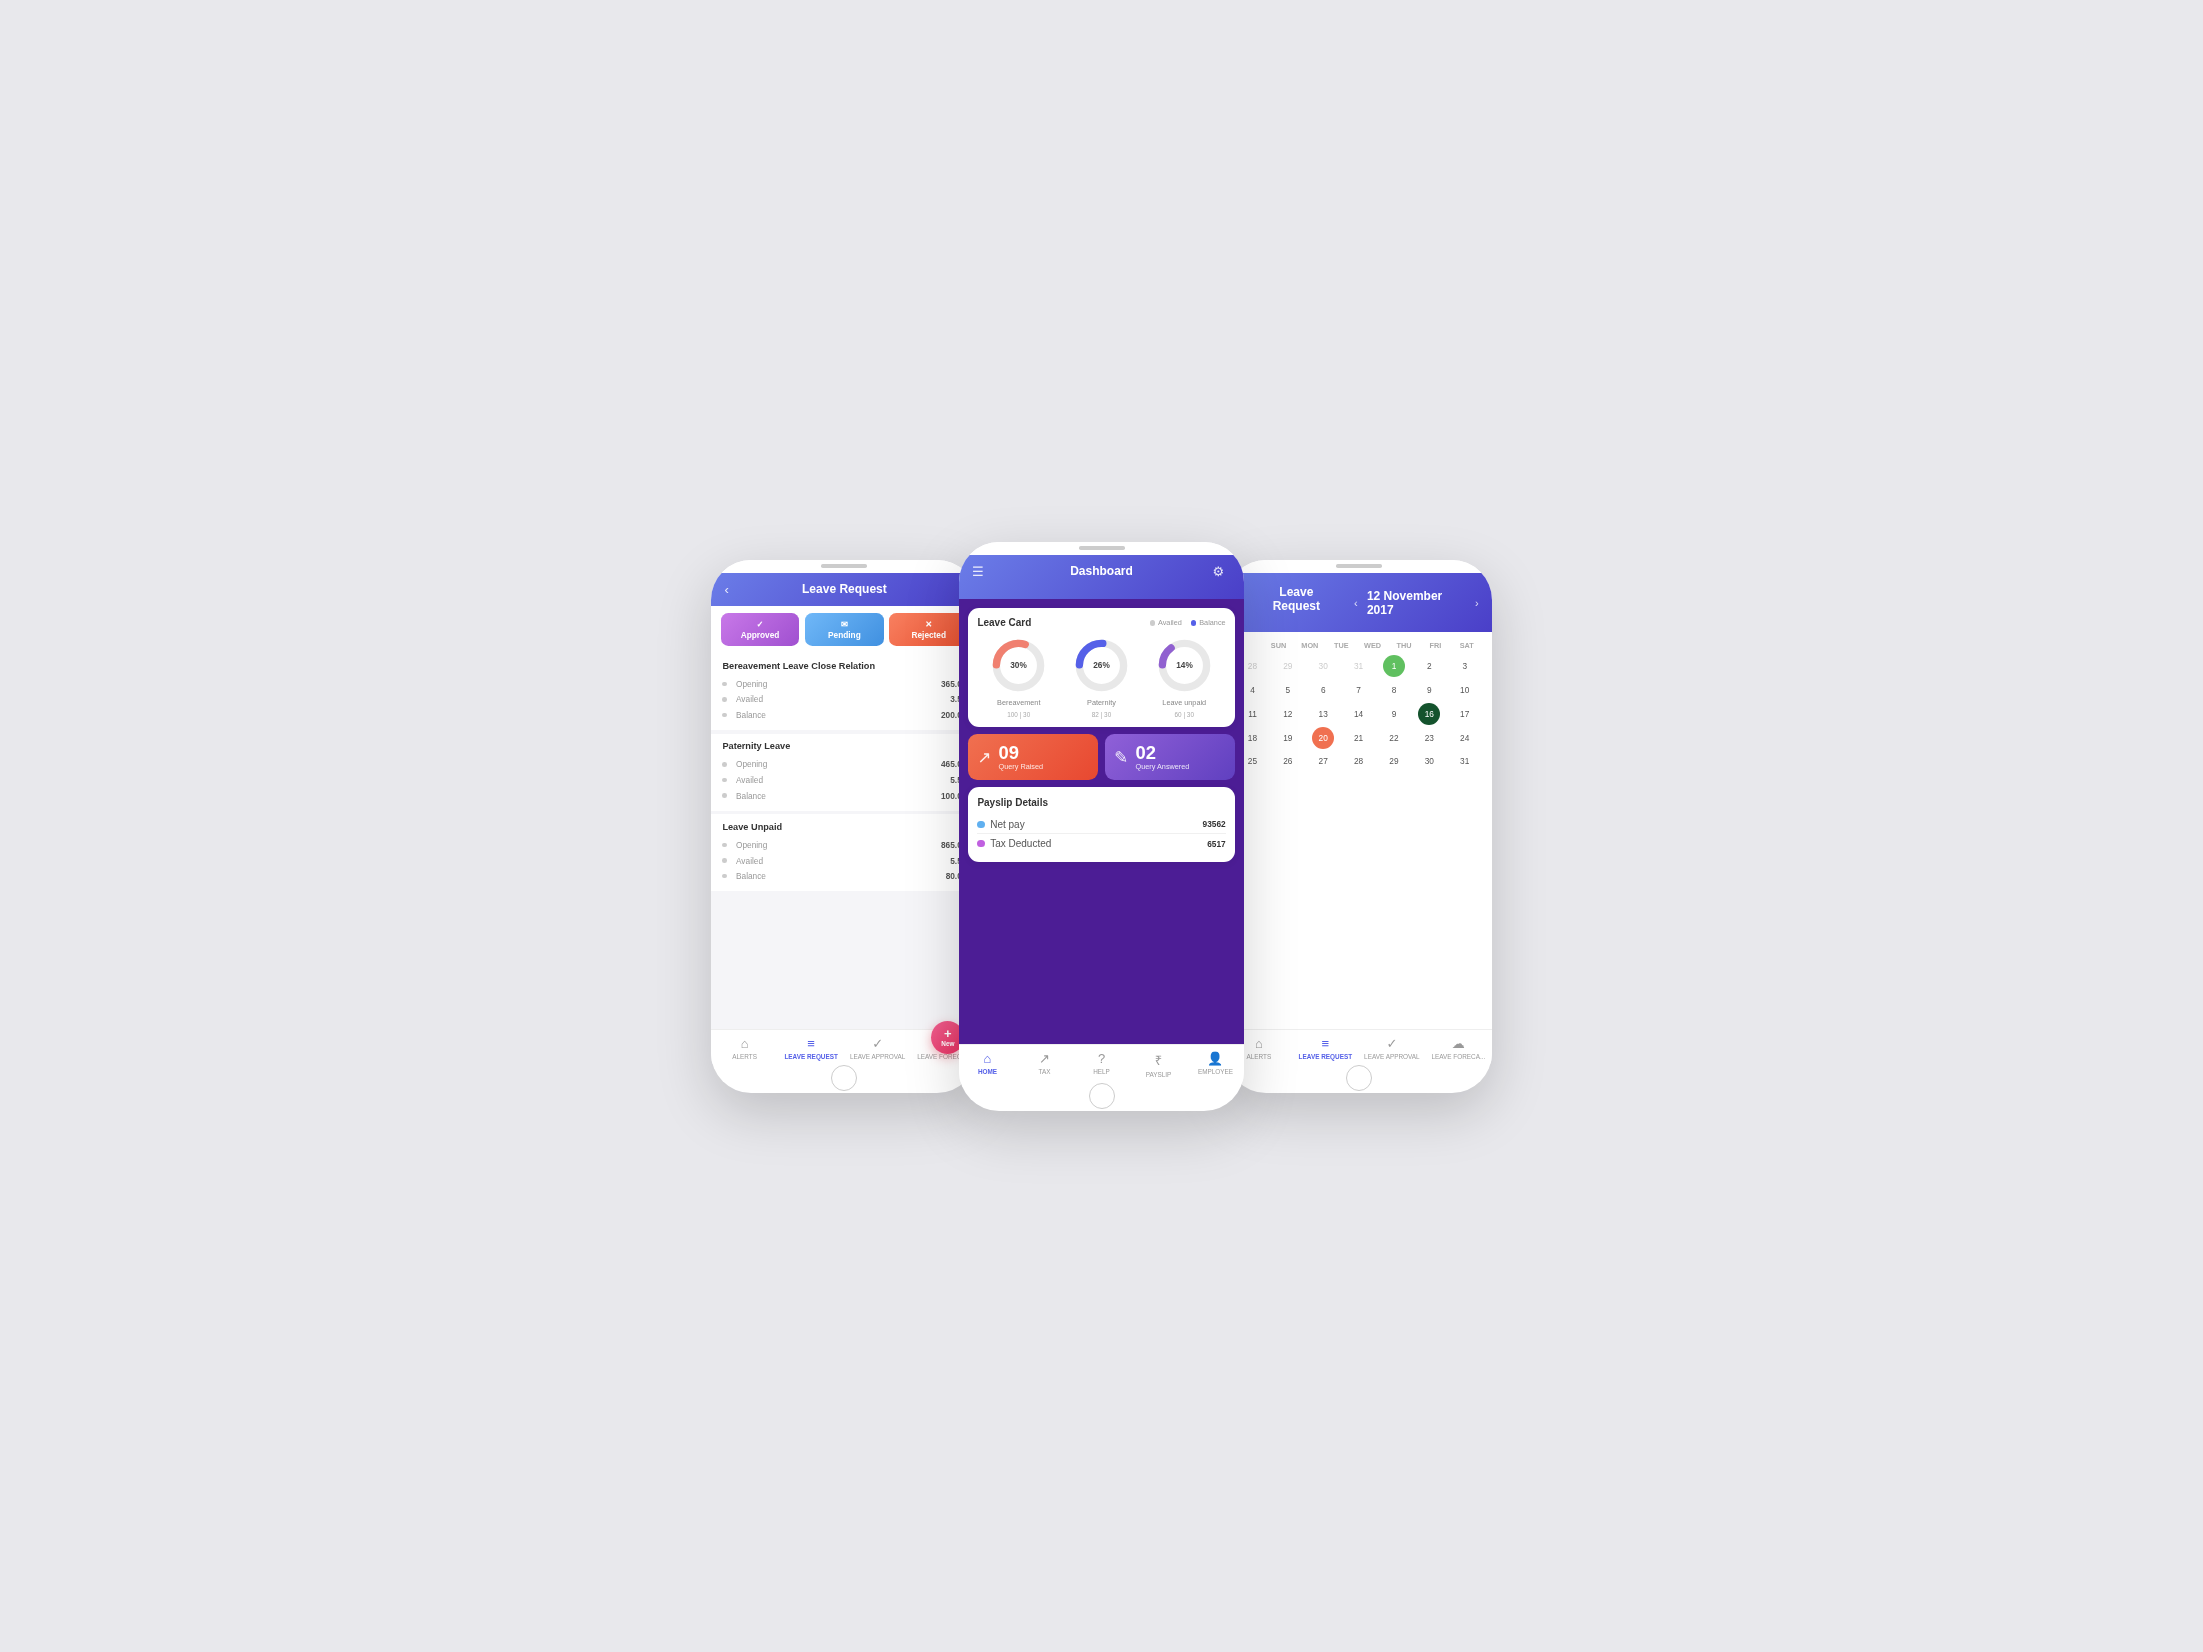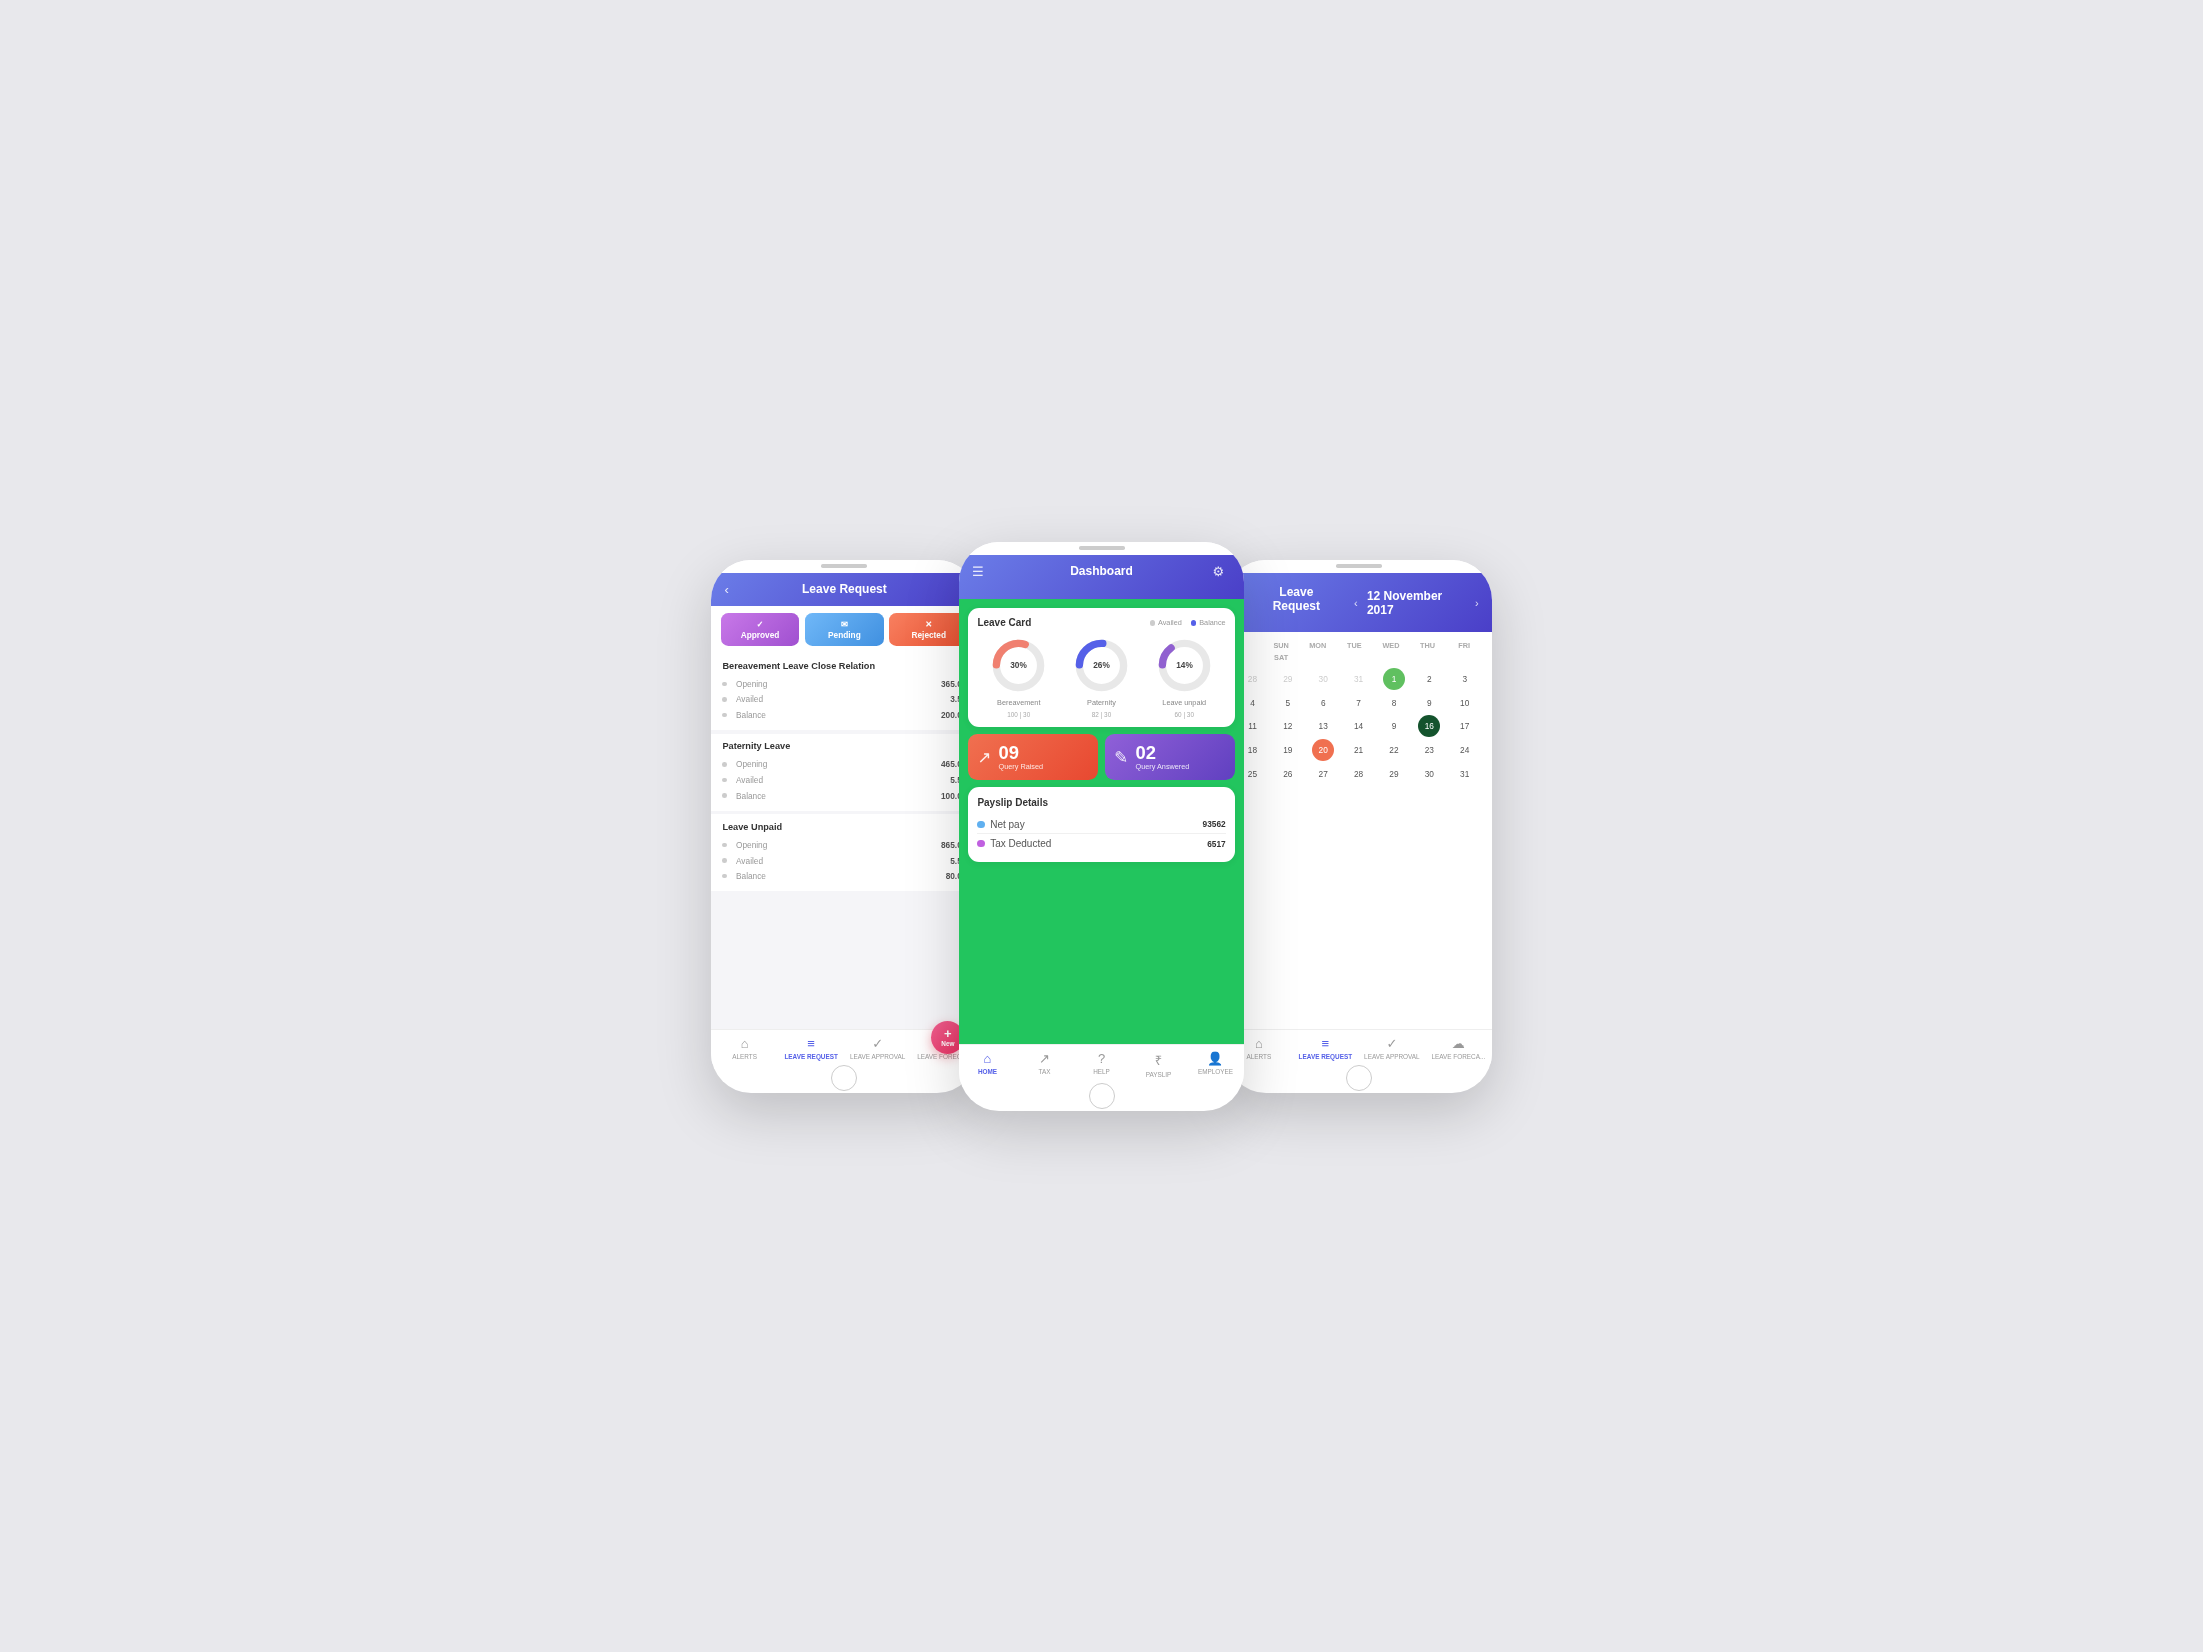--- a/index.html
+++ b/index.html
@@ -248,21 +248,21 @@
     }
     .dash-title {
       color: #fff;
       font-size: 12px;
       font-weight: 600;
     }
 
     .dashboard-content {
       flex: 1;
       overflow: hidden;
-      background: #22c55e;
+      background: #4c1d95;
       padding: 9.2px;
       display: flex;
       flex-direction: column;
       gap: 7.3px;
     }
 
     .card {
       background: #fff;
       border-radius: 11px;
       padding: 9.2px;
@@ -414,21 +414,21 @@
       display: flex;
       flex-direction: column;
     }
 
     .cal-grid {
       padding: 7.3px 9.2px;
       flex-shrink: 0;
     }
     .cal-dow-row {
       display: grid;
-      grid-template-columns: repeat(6, 1fr);
+      grid-template-columns: repeat(7, 1fr);
       margin-bottom: 3.7px;
       padding-left: 28px;
     }
     .cal-dow {
       text-align: center;
       font-size: 7.3px;
       font-weight: 700;
       color: #aaa;
       padding: 1.8px 0;
     }

